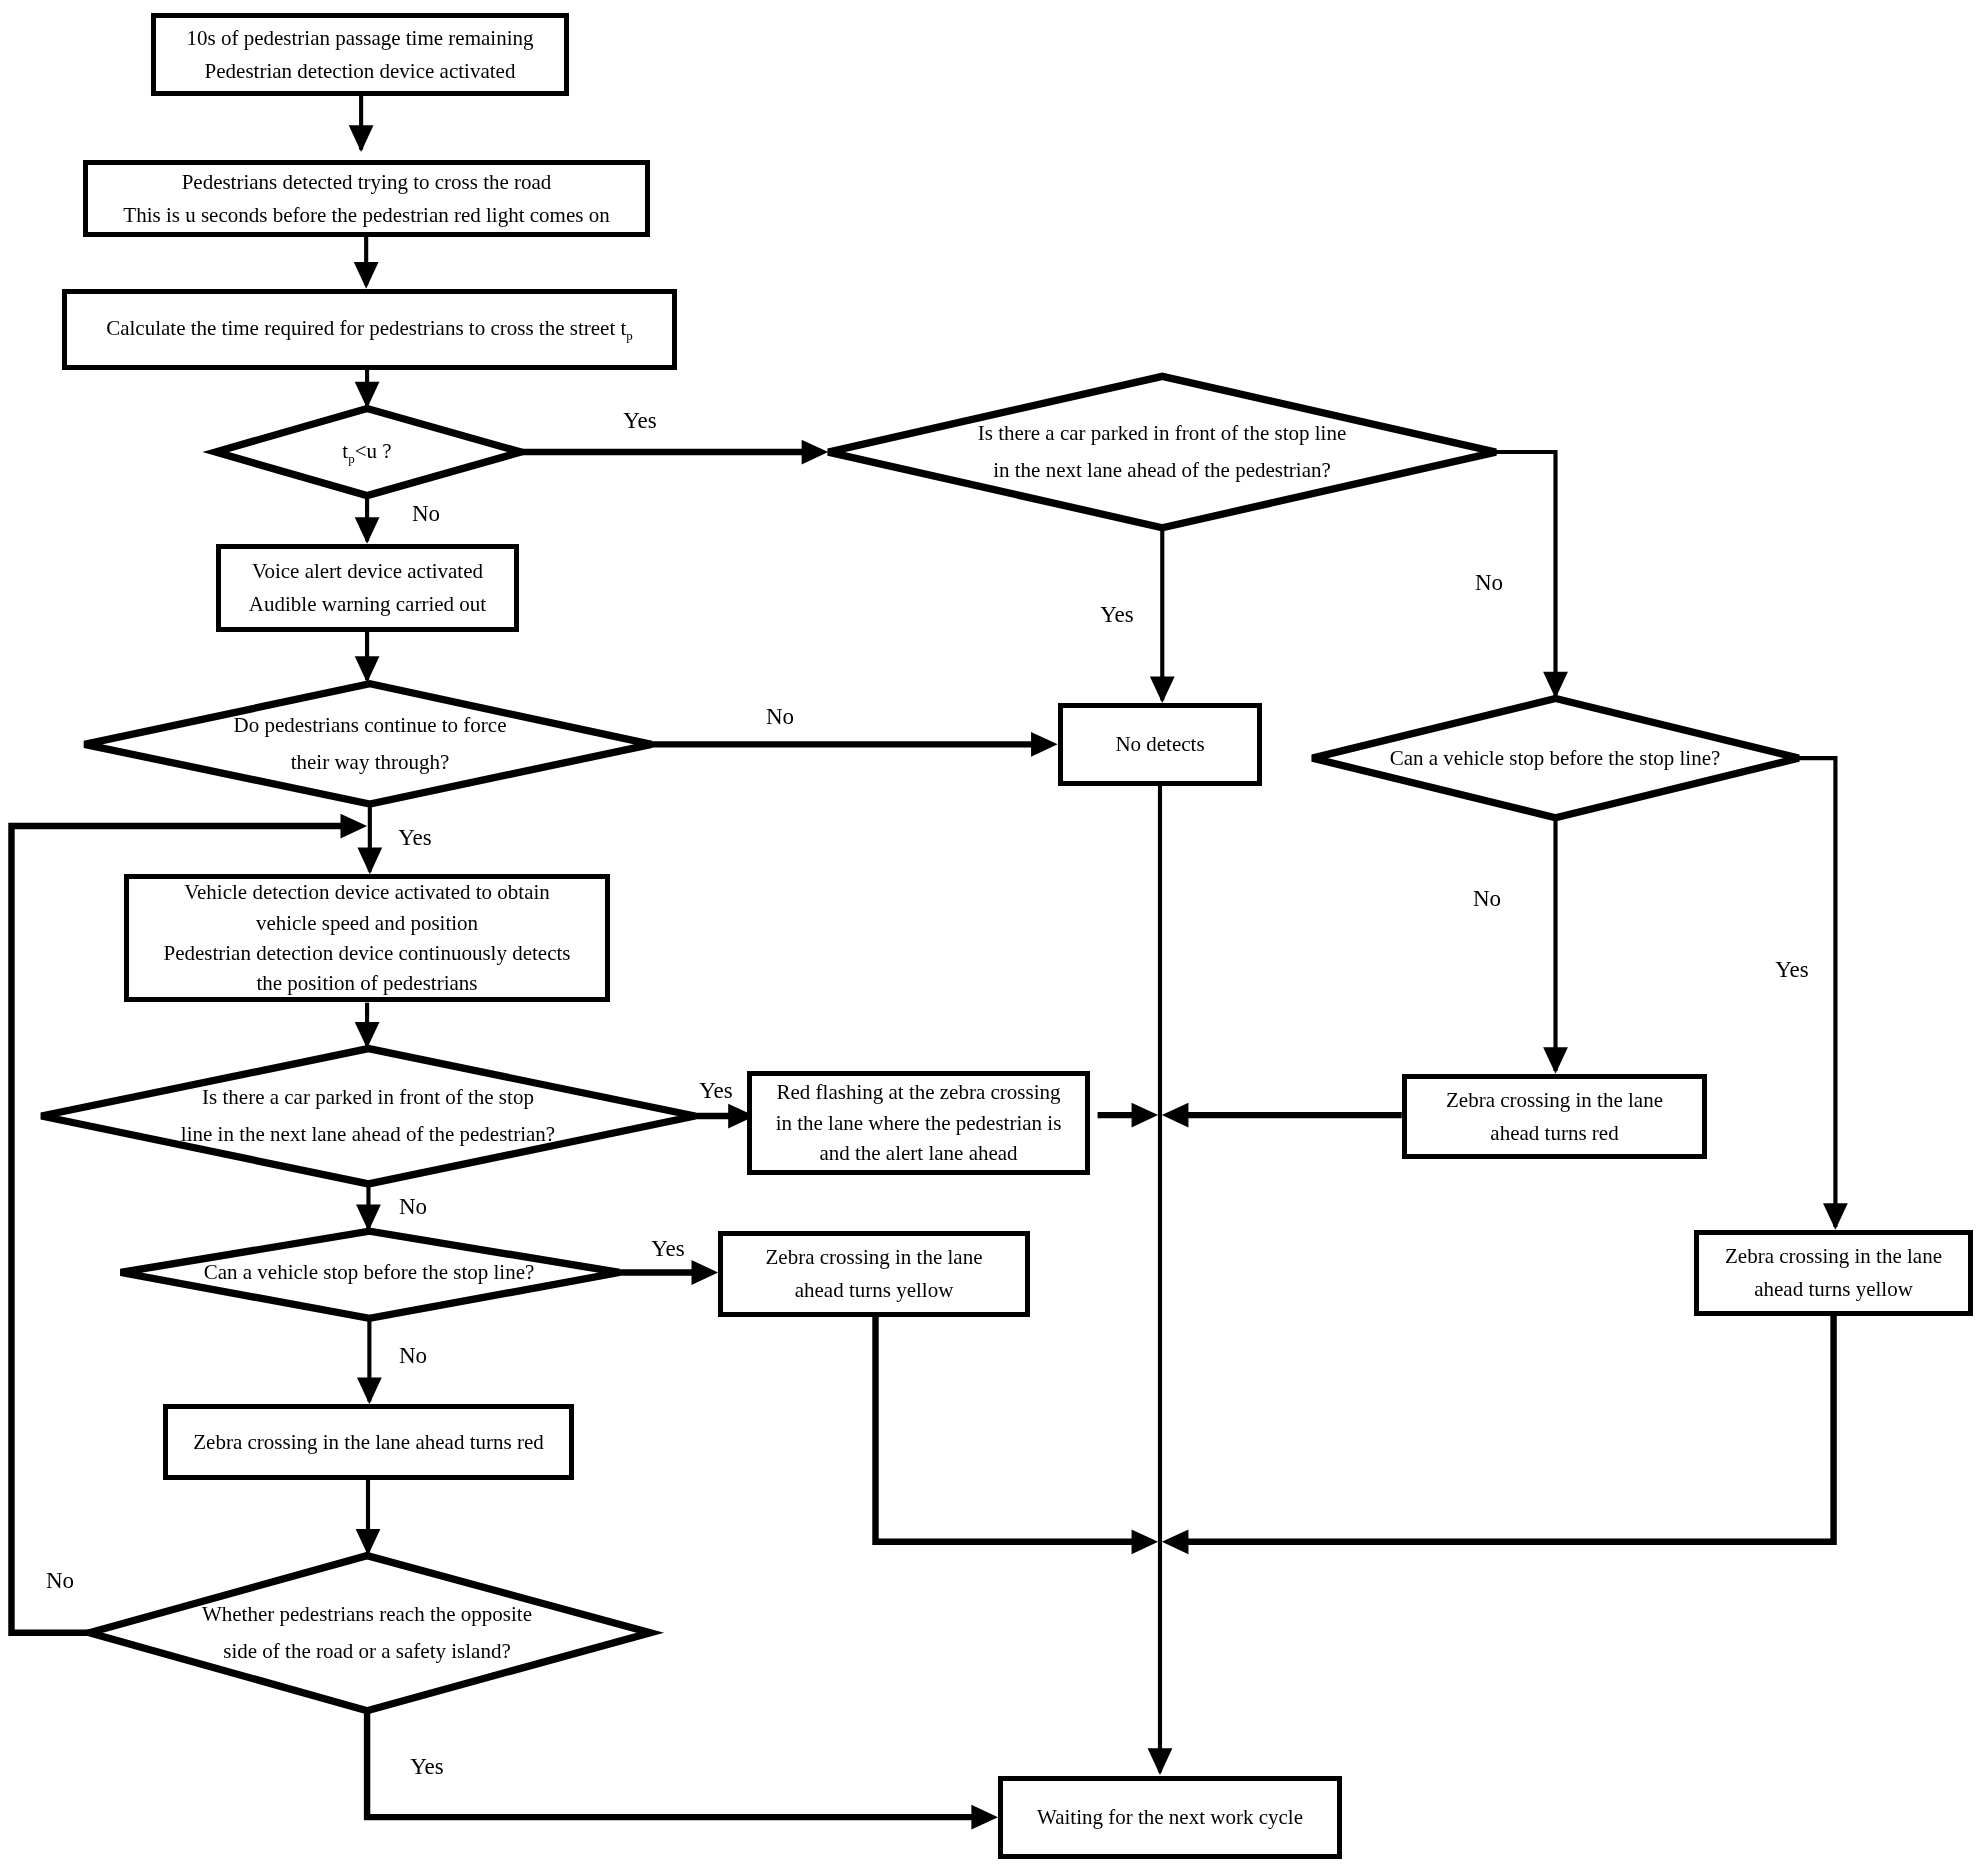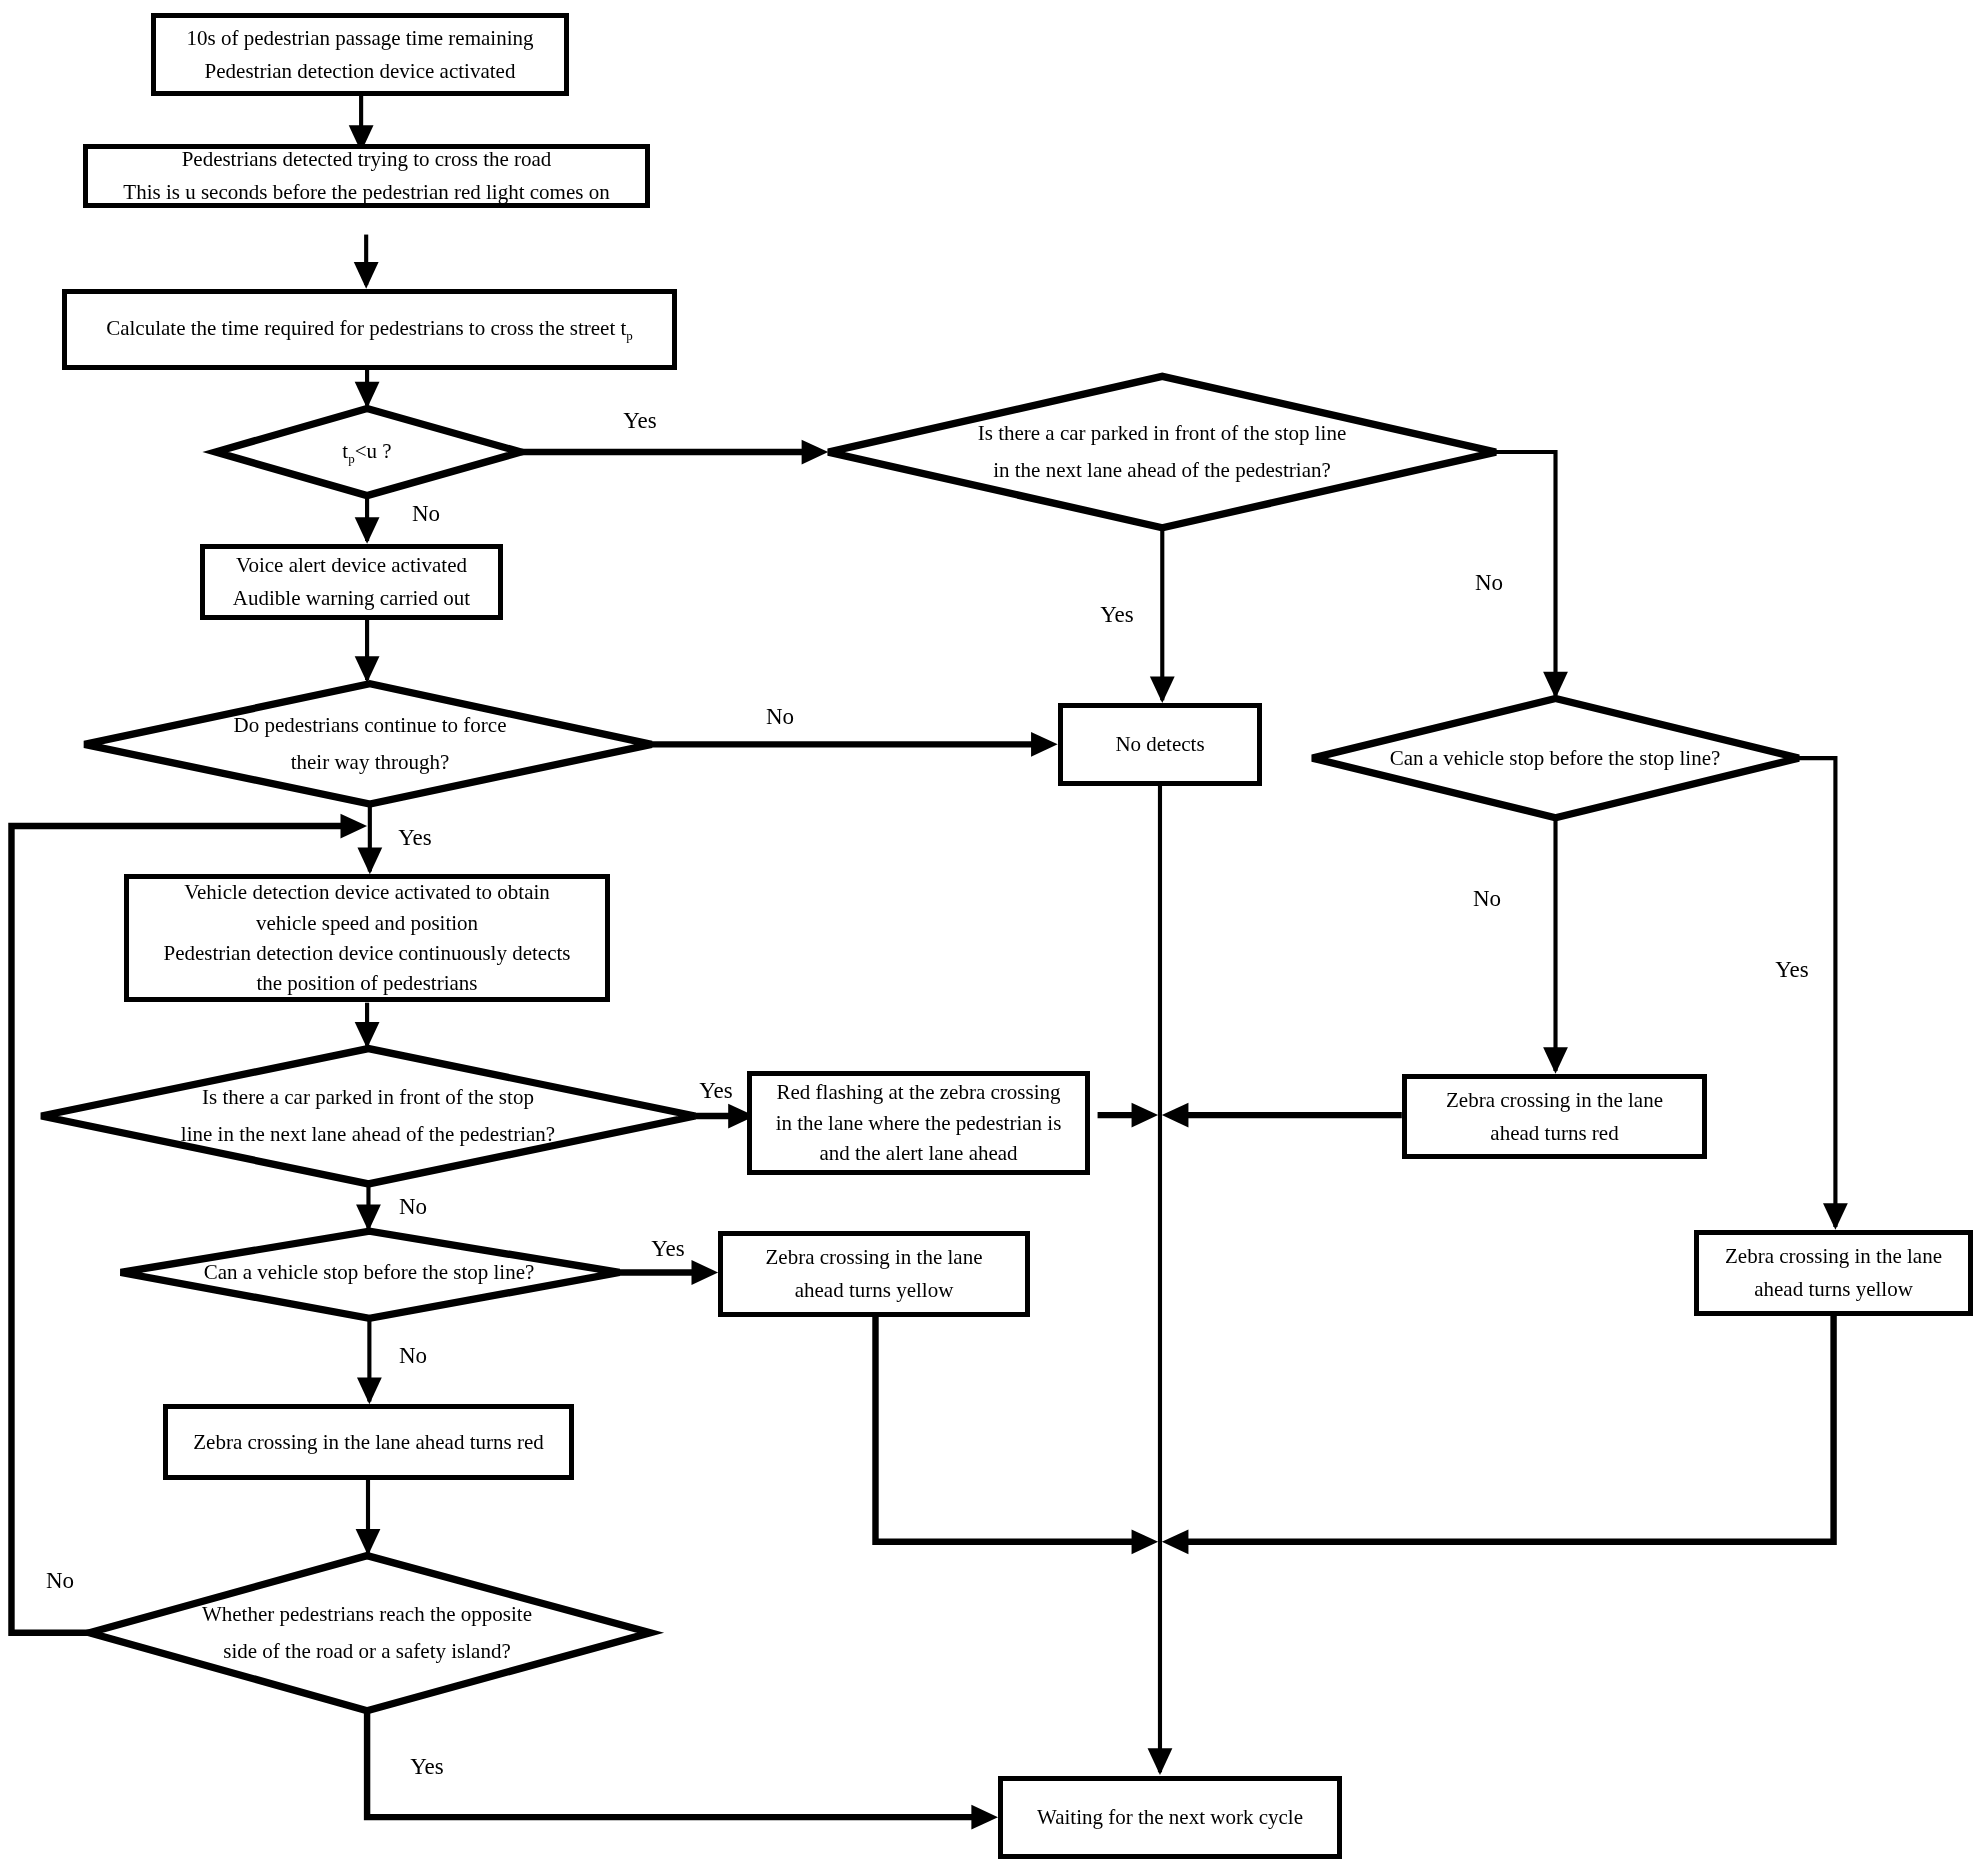--- a/index.html
+++ b/index.html
@@ -101,32 +101,32 @@
       <polygon points="263,2773 805,2683 1350,2773 805,2873"></polygon>
       <polygon points="195,3558 800,3390 1417,3558 800,3728"></polygon>
     </g>
   </svg>
 
   <div class="box" style="left:151px;top:13px;width:418px;height:83px">
     <div>10s of pedestrian passage time remaining</div>
     <div>Pedestrian detection device activated</div>
   </div>
 
-  <div class="box" style="left:83px;top:144px;width:567px;height:64px">
+  <div class="box" style="left:83px;top:160px;width:567px;height:77px">
     <div>Pedestrians detected trying to cross the road</div>
     <div>This is u seconds before the pedestrian red light comes on</div>
   </div>
 
   <div class="box" style="left:62px;top:289px;width:615px;height:81px">
     <div>
       <span>Calculate the time required for pedestrians to cross the street t</span><sub>p</sub>
     </div>
   </div>
 
-  <div class="box" style="left:200px;top:544px;width:303px;height:76px">
+  <div class="box" style="left:216px;top:544px;width:303px;height:88px">
     <div>Voice alert device activated</div>
     <div>Audible warning carried out</div>
   </div>
 
   <div class="box" style="left:1058px;top:703px;width:204px;height:83px">
     <div>No detects</div>
   </div>
 
   <div class="box tight" style="left:124px;top:874px;width:486px;height:128px">
     <div>Vehicle detection device activated to obtain</div>

